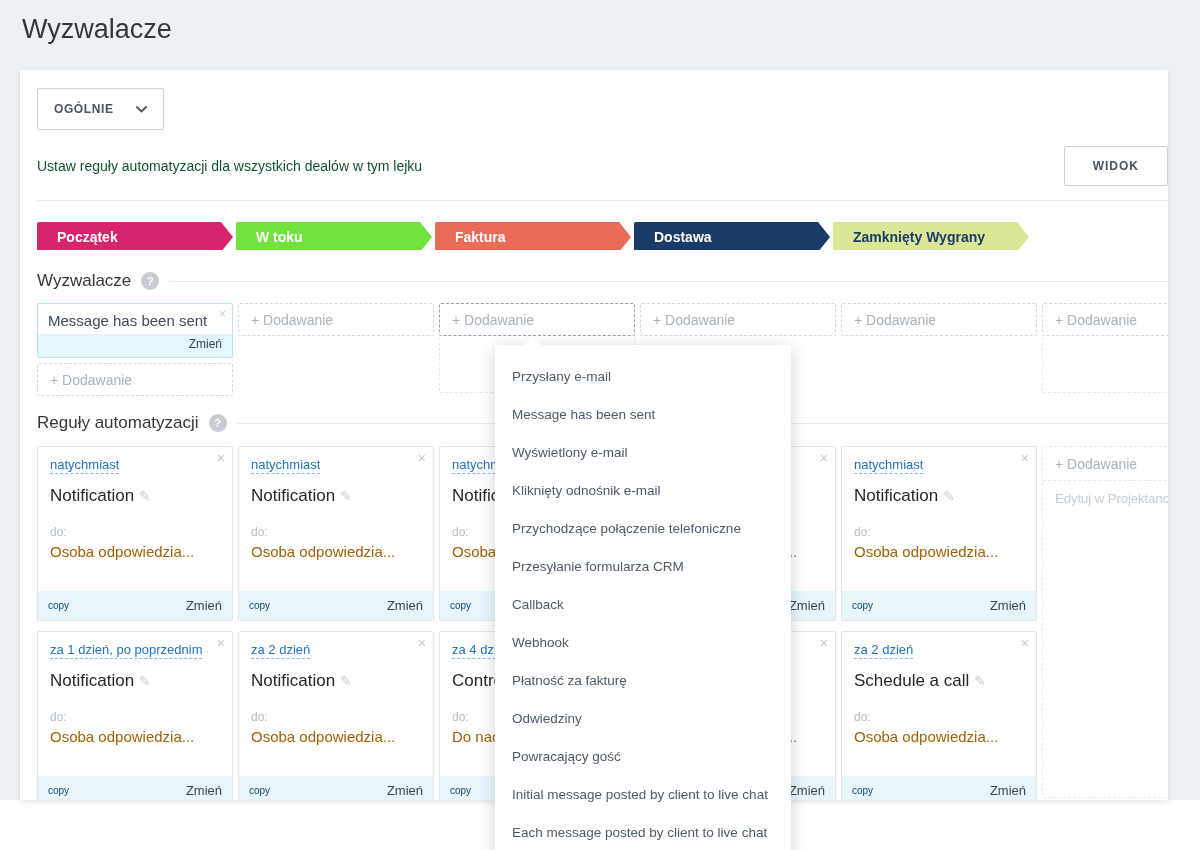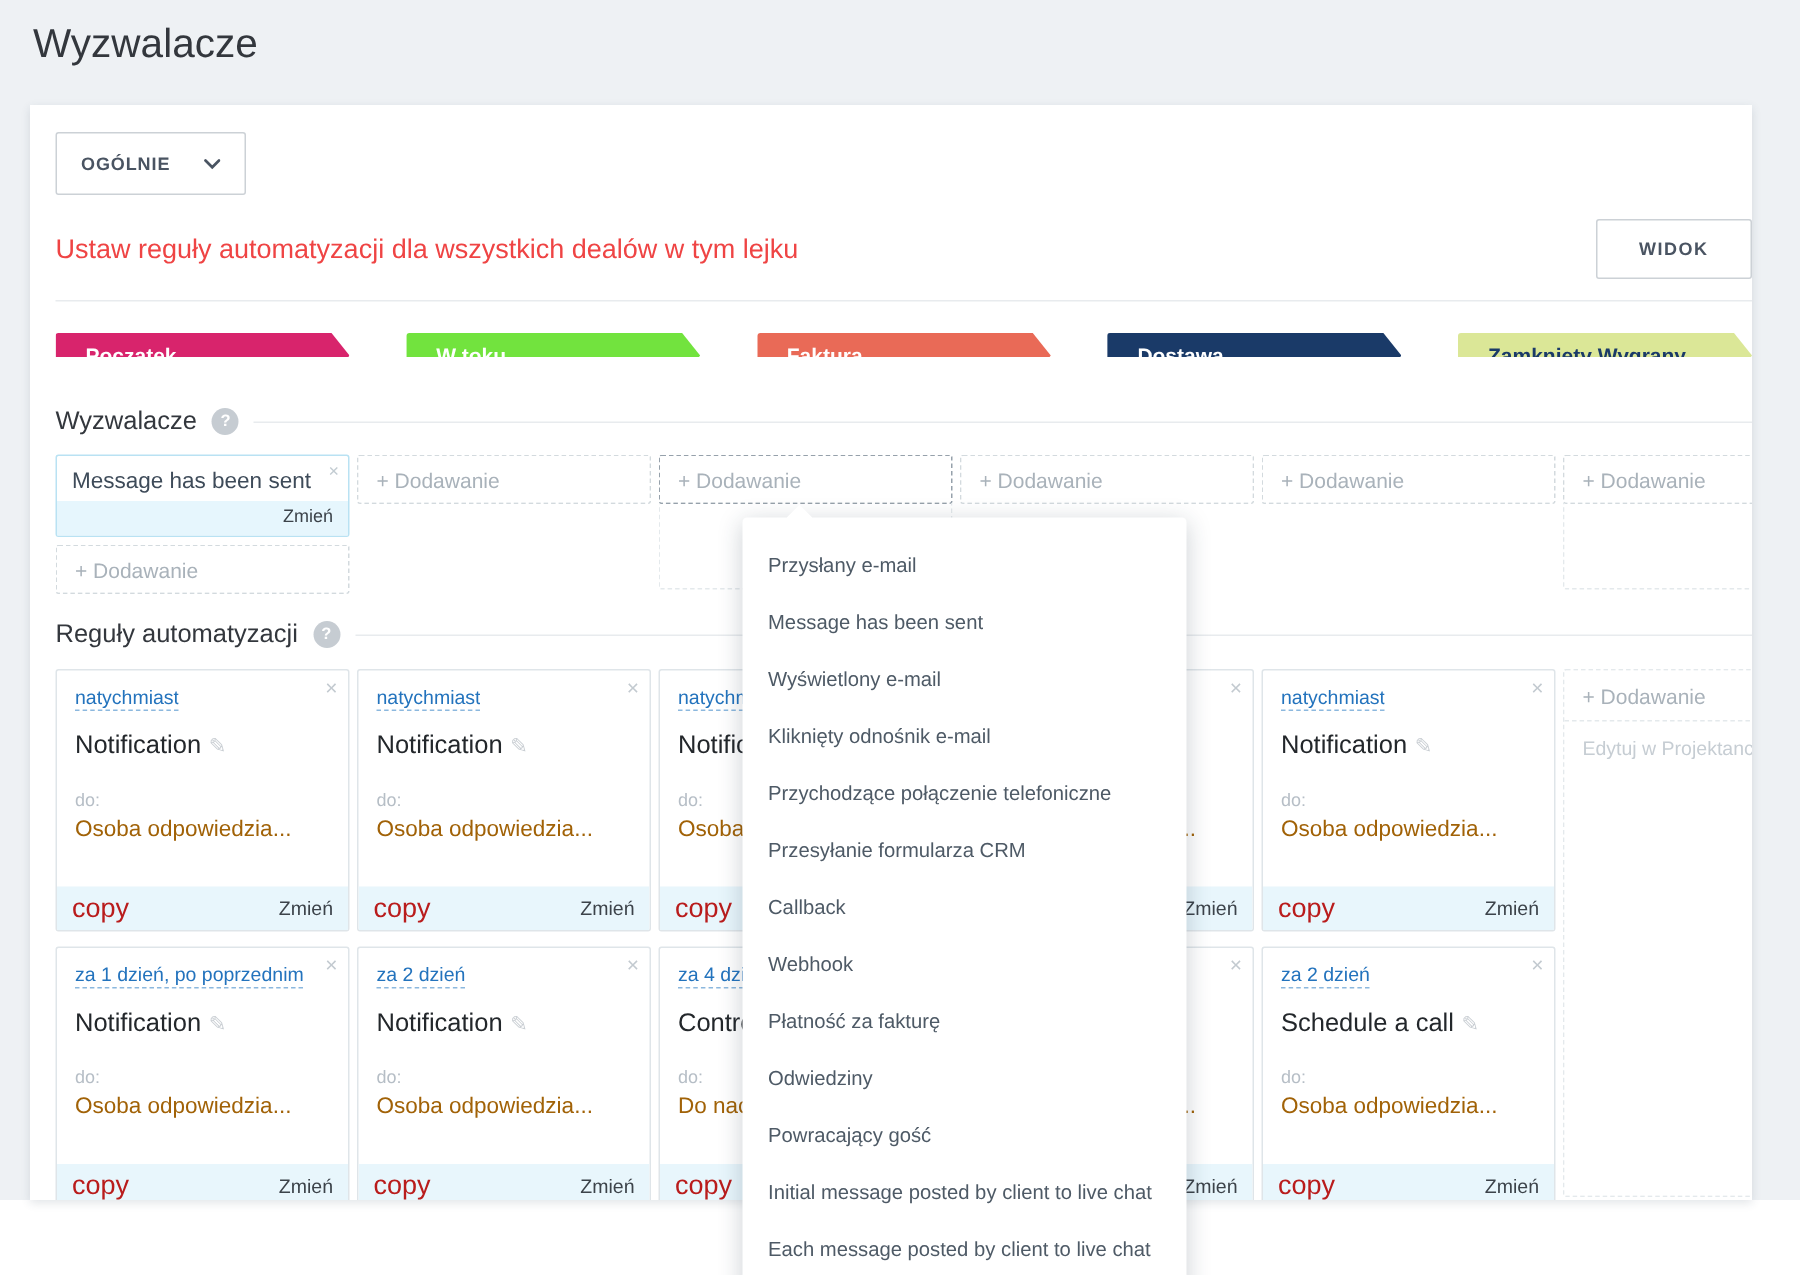--- a/index.html
+++ b/index.html
@@ -10,27 +10,27 @@
 
   .panel { position:absolute; left:20px; top:70px; width:1148px; height:730px; background:#ffffff; overflow:hidden; z-index:2; box-shadow:0 2px 6px rgba(50,70,90,.14); }
   .bottom-strip { position:absolute; left:0; top:800px; width:1200px; height:50px; background:#ffffff; z-index:1; }
 
   .cat-btn { position:absolute; left:17px; top:18px; height:42px; padding:0 16px; background:#fff;
     border:1px solid #ccd1d6; border-radius:2px; display:flex; align-items:center; gap:22px;
     font-size:12px; font-weight:bold; letter-spacing:.6px; color:#4a5462; cursor:pointer; }
   .chev { width:11px; height:7px; }
 
   .subtitle-row { position:absolute; left:17px; top:76px; right:0; height:40px; display:flex; align-items:center; justify-content:space-between; }
-  .subtitle { font-size:18px; color:#ef4444; }
+  .subtitle { font-size:14px; color:#14532d; }
   .view-btn { height:40px; padding:0 28px; background:#fff; border:1px solid #ccd1d6; border-radius:2px;
     font-size:12px; font-weight:bold; letter-spacing:1px; color:#4a5462; cursor:pointer; }
 
   .top-divider { position:absolute; left:17px; right:0; top:130px; height:1px; background:#e8ebee; }
 
-  .stages { position:absolute; left:17px; top:152px; width:1131px; height:16px; display:flex; gap:20px; overflow:hidden;justify-content:space-between; }
+  .stages { position:absolute; left:17px; top:152px; width:1131px; height:28px; display:flex; gap:3px; overflow:hidden; }
   .stage { flex:0 0 196px; height:30px; clip-path:polygon(0 0, calc(100% - 12px) 0, 100% 50%, calc(100% - 12px) 100%, 0 100%); border-radius:2px; cursor:pointer; }
   .stage-label { display:block; line-height:30px; padding-left:20px; font-size:14px; font-weight:bold; white-space:nowrap; }
 
   .sec-head { position:absolute; left:17px; right:0; height:22px; display:flex; align-items:center; gap:10px; }
   .sec-head.triggers-head { top:200px; }
   .sec-head.rules-head { top:342px; }
   .sec-title { font-size:17px; color:#33373d; white-space:nowrap; }
   .help-icon { width:18px; height:18px; border-radius:50%; background:#c6ccd2; color:#fff; font-size:11px; font-weight:bold;
     display:flex; align-items:center; justify-content:center; }
   .sec-line { flex:1; height:1px; background:#e8ebee; }
@@ -56,21 +56,21 @@
   .rule-card + .rule-card { margin-top:10px; }
   .rc-close { position:absolute; top:3px; right:7px; font-size:14px; color:#c3cad0; cursor:pointer; }
   .rc-timing { display:inline-block; margin:10px 12px 0; font-size:13px; color:#2373bd; border-bottom:1px dashed #8cb8de;
     padding-bottom:1px; white-space:nowrap; max-width:168px; overflow:hidden; cursor:pointer; }
   .rc-title { margin:8px 12px 0; font-size:17px; color:#23272b; white-space:nowrap; overflow:hidden; }
   .rc-pencil { color:#c9ced3; font-size:14px; margin-left:5px; cursor:pointer; }
   .rc-to { margin:19px 12px 0; font-size:12px; color:#b6bec6; }
   .rc-target { margin:4px 12px 0; font-size:15px; color:#a16207; white-space:nowrap; overflow:hidden; cursor:pointer; }
   .rc-footer { position:absolute; left:0; right:0; bottom:0; height:29px; background:#e8f6fc; display:flex;
     align-items:center; justify-content:space-between; padding:0 10px; }
-  .rc-copy { font-size:18px; color:#b91c1c; cursor:pointer;text-align:right; }
+  .rc-copy { font-size:10px; color:#0c4a6e; cursor:pointer;text-align:right; }
   .rc-change { font-size:13px; color:#3c434a; cursor:pointer; }
 
   .rules-dropzone { width:196px; height:352px; border:1px dashed #e4e9ec; border-radius:2px; }
   .rdz-add { height:34px; border-bottom:1px dashed #e4e9ec; display:flex; align-items:center; padding-left:12px;
     font-size:14px; color:#a9b2ba; cursor:pointer; white-space:nowrap; }
   .rdz-designer { padding:10px 0 0 12px; font-size:13px; color:#c6cdd3; white-space:nowrap; overflow:hidden; }
 
   .trigger-menu { position:absolute; left:495px; top:345px; width:296px; height:520px; background:#fff; border-radius:3px;
     box-shadow:0 3px 16px rgba(30,50,70,.22); z-index:50; padding-top:13px; }
   .trigger-menu::before { content:""; position:absolute; top:-6px; left:32px; width:12px; height:12px; background:#fff; transform:rotate(45deg); }

